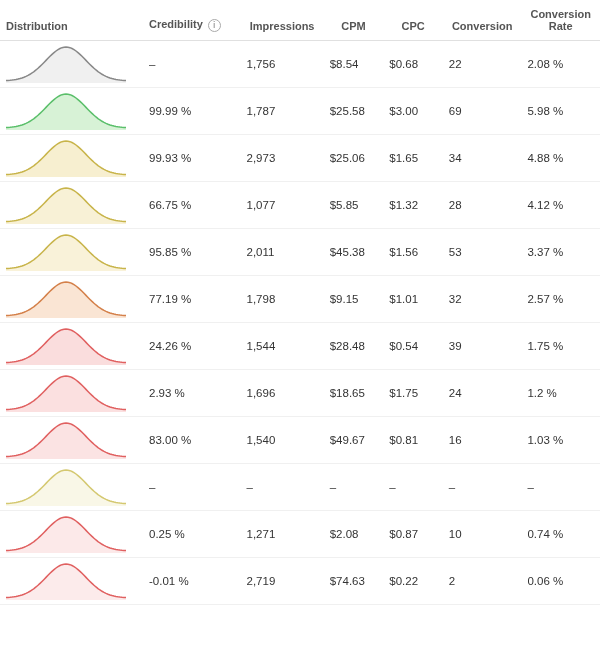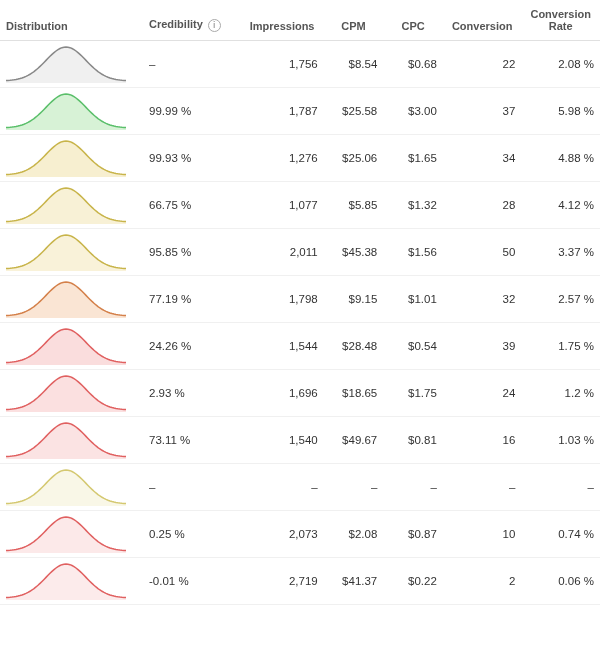--- a/index.html
+++ b/index.html
@@ -26,21 +26,21 @@
     thead th.right { text-align: center; }
     tbody tr {
       border-bottom: 1px solid #f0f0f0;
     }
     tbody td {
       padding: 6px 6px;
       font-size: 11.5px;
       color: #333;
       vertical-align: middle;
     }
-    tbody td.right { text-align: right; }
+    tbody td.right { }
     .dist-cell {
       width: 130px;
       padding: 4px 6px;
     }
     .dist-svg {
       display: block;
     }
     .info-icon {
       display: inline-block;
       width: 13px;
@@ -112,32 +112,32 @@
         <td class="dist-cell">
           <svg class="dist-svg" width="120" height="38" xmlns="http://www.w3.org/2000/svg">
     <path d="M 0,38 L 0,35.62229411769976 L 2,35.492693273651696 L 4,35.32540277869141 L 6,35.11187206496678 L 8,34.84238653902362 L 10,34.50614425680415 L 12,34.09141806363945 L 14,33.58581797285234 L 16,32.97666500638086 L 18,32.2514821396475 L 20,31.39860036995517 L 22,30.407868476376734 L 24,29.271444231157098 L 26,27.984633397100637 L 28,26.5467317845914 L 30,24.96181610981611 L 32,23.239422639052414 L 34,21.39504982083487 L 36,19.450423297360967 L 38,17.43346949424988 L 40,15.377957569770462 L 42,13.32278843081188 L 44,11.310932739494515 L 46,9.388045699776477 L 48,7.600812812016745 L 50,5.995105312123755 L 52,4.614044222854382 L 54,3.496085617674602 L 56,2.673245107570324 L 58,2.1695757074488 L 60,2 L 62.00000000000001,2.169575707448807 L 64,2.673245107570324 L 66,3.496085617674602 L 68,4.614044222854382 L 70,5.995105312123755 L 72,7.600812812016745 L 74,9.388045699776487 L 76,11.310932739494504 L 78,13.32278843081188 L 80,15.377957569770462 L 82,17.433469494249874 L 84,19.45042329736095 L 86,21.395049820834863 L 88,23.239422639052407 L 90,24.96181610981611 L 92,26.546731784591408 L 94,27.984633397100644 L 96,29.27144423115711 L 98,30.407868476376734 L 100,31.39860036995517 L 102,32.2514821396475 L 104,32.97666500638086 L 106,33.58581797285234 L 108,34.09141806363945 L 110,34.50614425680415 L 112,34.84238653902362 L 114,35.111872064966775 L 116,35.32540277869141 L 118,35.492693273651696 L 120,35.62229411769976 L 120,38 Z" fill="#8cd98a" fill-opacity="0.35" stroke="none"></path>
     <path d="M 0,35.62229411769976 L 2,35.492693273651696 L 4,35.32540277869141 L 6,35.11187206496678 L 8,34.84238653902362 L 10,34.50614425680415 L 12,34.09141806363945 L 14,33.58581797285234 L 16,32.97666500638086 L 18,32.2514821396475 L 20,31.39860036995517 L 22,30.407868476376734 L 24,29.271444231157098 L 26,27.984633397100637 L 28,26.5467317845914 L 30,24.96181610981611 L 32,23.239422639052414 L 34,21.39504982083487 L 36,19.450423297360967 L 38,17.43346949424988 L 40,15.377957569770462 L 42,13.32278843081188 L 44,11.310932739494515 L 46,9.388045699776477 L 48,7.600812812016745 L 50,5.995105312123755 L 52,4.614044222854382 L 54,3.496085617674602 L 56,2.673245107570324 L 58,2.1695757074488 L 60,2 L 62.00000000000001,2.169575707448807 L 64,2.673245107570324 L 66,3.496085617674602 L 68,4.614044222854382 L 70,5.995105312123755 L 72,7.600812812016745 L 74,9.388045699776487 L 76,11.310932739494504 L 78,13.32278843081188 L 80,15.377957569770462 L 82,17.433469494249874 L 84,19.45042329736095 L 86,21.395049820834863 L 88,23.239422639052407 L 90,24.96181610981611 L 92,26.546731784591408 L 94,27.984633397100644 L 96,29.27144423115711 L 98,30.407868476376734 L 100,31.39860036995517 L 102,32.2514821396475 L 104,32.97666500638086 L 106,33.58581797285234 L 108,34.09141806363945 L 110,34.50614425680415 L 112,34.84238653902362 L 114,35.111872064966775 L 116,35.32540277869141 L 118,35.492693273651696 L 120,35.62229411769976 " fill="none" stroke="#5abf6a" stroke-width="1.5"></path>
   </svg>
         </td>
         <td>99.99 %</td>
         <td class="right">1,787</td>
         <td class="right">$25.58</td>
         <td class="right">$3.00</td>
-        <td class="right">37</td>
+        <td class="right">69</td>
         <td class="right">5.98 %</td>
       </tr>
       <tr>
         <td class="dist-cell">
           <svg class="dist-svg" width="120" height="38" xmlns="http://www.w3.org/2000/svg">
     <path d="M 0,38 L 0,35.62229411769976 L 2,35.492693273651696 L 4,35.32540277869141 L 6,35.11187206496678 L 8,34.84238653902362 L 10,34.50614425680415 L 12,34.09141806363945 L 14,33.58581797285234 L 16,32.97666500638086 L 18,32.2514821396475 L 20,31.39860036995517 L 22,30.407868476376734 L 24,29.271444231157098 L 26,27.984633397100637 L 28,26.5467317845914 L 30,24.96181610981611 L 32,23.239422639052414 L 34,21.39504982083487 L 36,19.450423297360967 L 38,17.43346949424988 L 40,15.377957569770462 L 42,13.32278843081188 L 44,11.310932739494515 L 46,9.388045699776477 L 48,7.600812812016745 L 50,5.995105312123755 L 52,4.614044222854382 L 54,3.496085617674602 L 56,2.673245107570324 L 58,2.1695757074488 L 60,2 L 62.00000000000001,2.169575707448807 L 64,2.673245107570324 L 66,3.496085617674602 L 68,4.614044222854382 L 70,5.995105312123755 L 72,7.600812812016745 L 74,9.388045699776487 L 76,11.310932739494504 L 78,13.32278843081188 L 80,15.377957569770462 L 82,17.433469494249874 L 84,19.45042329736095 L 86,21.395049820834863 L 88,23.239422639052407 L 90,24.96181610981611 L 92,26.546731784591408 L 94,27.984633397100644 L 96,29.27144423115711 L 98,30.407868476376734 L 100,31.39860036995517 L 102,32.2514821396475 L 104,32.97666500638086 L 106,33.58581797285234 L 108,34.09141806363945 L 110,34.50614425680415 L 112,34.84238653902362 L 114,35.111872064966775 L 116,35.32540277869141 L 118,35.492693273651696 L 120,35.62229411769976 L 120,38 Z" fill="#e8d078" fill-opacity="0.35" stroke="none"></path>
     <path d="M 0,35.62229411769976 L 2,35.492693273651696 L 4,35.32540277869141 L 6,35.11187206496678 L 8,34.84238653902362 L 10,34.50614425680415 L 12,34.09141806363945 L 14,33.58581797285234 L 16,32.97666500638086 L 18,32.2514821396475 L 20,31.39860036995517 L 22,30.407868476376734 L 24,29.271444231157098 L 26,27.984633397100637 L 28,26.5467317845914 L 30,24.96181610981611 L 32,23.239422639052414 L 34,21.39504982083487 L 36,19.450423297360967 L 38,17.43346949424988 L 40,15.377957569770462 L 42,13.32278843081188 L 44,11.310932739494515 L 46,9.388045699776477 L 48,7.600812812016745 L 50,5.995105312123755 L 52,4.614044222854382 L 54,3.496085617674602 L 56,2.673245107570324 L 58,2.1695757074488 L 60,2 L 62.00000000000001,2.169575707448807 L 64,2.673245107570324 L 66,3.496085617674602 L 68,4.614044222854382 L 70,5.995105312123755 L 72,7.600812812016745 L 74,9.388045699776487 L 76,11.310932739494504 L 78,13.32278843081188 L 80,15.377957569770462 L 82,17.433469494249874 L 84,19.45042329736095 L 86,21.395049820834863 L 88,23.239422639052407 L 90,24.96181610981611 L 92,26.546731784591408 L 94,27.984633397100644 L 96,29.27144423115711 L 98,30.407868476376734 L 100,31.39860036995517 L 102,32.2514821396475 L 104,32.97666500638086 L 106,33.58581797285234 L 108,34.09141806363945 L 110,34.50614425680415 L 112,34.84238653902362 L 114,35.111872064966775 L 116,35.32540277869141 L 118,35.492693273651696 L 120,35.62229411769976 " fill="none" stroke="#c8b44a" stroke-width="1.5"></path>
   </svg>
         </td>
         <td>99.93 %</td>
-        <td class="right">1,276</td>
+        <td class="right">2,973</td>
         <td class="right">$25.06</td>
         <td class="right">$1.65</td>
         <td class="right">34</td>
         <td class="right">4.88 %</td>
       </tr>
       <tr>
         <td class="dist-cell">
           <svg class="dist-svg" width="120" height="38" xmlns="http://www.w3.org/2000/svg">
     <path d="M 0,38 L 0,35.62229411769976 L 2,35.492693273651696 L 4,35.32540277869141 L 6,35.11187206496678 L 8,34.84238653902362 L 10,34.50614425680415 L 12,34.09141806363945 L 14,33.58581797285234 L 16,32.97666500638086 L 18,32.2514821396475 L 20,31.39860036995517 L 22,30.407868476376734 L 24,29.271444231157098 L 26,27.984633397100637 L 28,26.5467317845914 L 30,24.96181610981611 L 32,23.239422639052414 L 34,21.39504982083487 L 36,19.450423297360967 L 38,17.43346949424988 L 40,15.377957569770462 L 42,13.32278843081188 L 44,11.310932739494515 L 46,9.388045699776477 L 48,7.600812812016745 L 50,5.995105312123755 L 52,4.614044222854382 L 54,3.496085617674602 L 56,2.673245107570324 L 58,2.1695757074488 L 60,2 L 62.00000000000001,2.169575707448807 L 64,2.673245107570324 L 66,3.496085617674602 L 68,4.614044222854382 L 70,5.995105312123755 L 72,7.600812812016745 L 74,9.388045699776487 L 76,11.310932739494504 L 78,13.32278843081188 L 80,15.377957569770462 L 82,17.433469494249874 L 84,19.45042329736095 L 86,21.395049820834863 L 88,23.239422639052407 L 90,24.96181610981611 L 92,26.546731784591408 L 94,27.984633397100644 L 96,29.27144423115711 L 98,30.407868476376734 L 100,31.39860036995517 L 102,32.2514821396475 L 104,32.97666500638086 L 106,33.58581797285234 L 108,34.09141806363945 L 110,34.50614425680415 L 112,34.84238653902362 L 114,35.111872064966775 L 116,35.32540277869141 L 118,35.492693273651696 L 120,35.62229411769976 L 120,38 Z" fill="#e8d078" fill-opacity="0.3" stroke="none"></path>
     <path d="M 0,35.62229411769976 L 2,35.492693273651696 L 4,35.32540277869141 L 6,35.11187206496678 L 8,34.84238653902362 L 10,34.50614425680415 L 12,34.09141806363945 L 14,33.58581797285234 L 16,32.97666500638086 L 18,32.2514821396475 L 20,31.39860036995517 L 22,30.407868476376734 L 24,29.271444231157098 L 26,27.984633397100637 L 28,26.5467317845914 L 30,24.96181610981611 L 32,23.239422639052414 L 34,21.39504982083487 L 36,19.450423297360967 L 38,17.43346949424988 L 40,15.377957569770462 L 42,13.32278843081188 L 44,11.310932739494515 L 46,9.388045699776477 L 48,7.600812812016745 L 50,5.995105312123755 L 52,4.614044222854382 L 54,3.496085617674602 L 56,2.673245107570324 L 58,2.1695757074488 L 60,2 L 62.00000000000001,2.169575707448807 L 64,2.673245107570324 L 66,3.496085617674602 L 68,4.614044222854382 L 70,5.995105312123755 L 72,7.600812812016745 L 74,9.388045699776487 L 76,11.310932739494504 L 78,13.32278843081188 L 80,15.377957569770462 L 82,17.433469494249874 L 84,19.45042329736095 L 86,21.395049820834863 L 88,23.239422639052407 L 90,24.96181610981611 L 92,26.546731784591408 L 94,27.984633397100644 L 96,29.27144423115711 L 98,30.407868476376734 L 100,31.39860036995517 L 102,32.2514821396475 L 104,32.97666500638086 L 106,33.58581797285234 L 108,34.09141806363945 L 110,34.50614425680415 L 112,34.84238653902362 L 114,35.111872064966775 L 116,35.32540277869141 L 118,35.492693273651696 L 120,35.62229411769976 " fill="none" stroke="#c8b44a" stroke-width="1.5"></path>
@@ -154,21 +154,21 @@
         <td class="dist-cell">
           <svg class="dist-svg" width="120" height="38" xmlns="http://www.w3.org/2000/svg">
     <path d="M 0,38 L 0,35.62229411769976 L 2,35.492693273651696 L 4,35.32540277869141 L 6,35.11187206496678 L 8,34.84238653902362 L 10,34.50614425680415 L 12,34.09141806363945 L 14,33.58581797285234 L 16,32.97666500638086 L 18,32.2514821396475 L 20,31.39860036995517 L 22,30.407868476376734 L 24,29.271444231157098 L 26,27.984633397100637 L 28,26.5467317845914 L 30,24.96181610981611 L 32,23.239422639052414 L 34,21.39504982083487 L 36,19.450423297360967 L 38,17.43346949424988 L 40,15.377957569770462 L 42,13.32278843081188 L 44,11.310932739494515 L 46,9.388045699776477 L 48,7.600812812016745 L 50,5.995105312123755 L 52,4.614044222854382 L 54,3.496085617674602 L 56,2.673245107570324 L 58,2.1695757074488 L 60,2 L 62.00000000000001,2.169575707448807 L 64,2.673245107570324 L 66,3.496085617674602 L 68,4.614044222854382 L 70,5.995105312123755 L 72,7.600812812016745 L 74,9.388045699776487 L 76,11.310932739494504 L 78,13.32278843081188 L 80,15.377957569770462 L 82,17.433469494249874 L 84,19.45042329736095 L 86,21.395049820834863 L 88,23.239422639052407 L 90,24.96181610981611 L 92,26.546731784591408 L 94,27.984633397100644 L 96,29.27144423115711 L 98,30.407868476376734 L 100,31.39860036995517 L 102,32.2514821396475 L 104,32.97666500638086 L 106,33.58581797285234 L 108,34.09141806363945 L 110,34.50614425680415 L 112,34.84238653902362 L 114,35.111872064966775 L 116,35.32540277869141 L 118,35.492693273651696 L 120,35.62229411769976 L 120,38 Z" fill="#e8d078" fill-opacity="0.28" stroke="none"></path>
     <path d="M 0,35.62229411769976 L 2,35.492693273651696 L 4,35.32540277869141 L 6,35.11187206496678 L 8,34.84238653902362 L 10,34.50614425680415 L 12,34.09141806363945 L 14,33.58581797285234 L 16,32.97666500638086 L 18,32.2514821396475 L 20,31.39860036995517 L 22,30.407868476376734 L 24,29.271444231157098 L 26,27.984633397100637 L 28,26.5467317845914 L 30,24.96181610981611 L 32,23.239422639052414 L 34,21.39504982083487 L 36,19.450423297360967 L 38,17.43346949424988 L 40,15.377957569770462 L 42,13.32278843081188 L 44,11.310932739494515 L 46,9.388045699776477 L 48,7.600812812016745 L 50,5.995105312123755 L 52,4.614044222854382 L 54,3.496085617674602 L 56,2.673245107570324 L 58,2.1695757074488 L 60,2 L 62.00000000000001,2.169575707448807 L 64,2.673245107570324 L 66,3.496085617674602 L 68,4.614044222854382 L 70,5.995105312123755 L 72,7.600812812016745 L 74,9.388045699776487 L 76,11.310932739494504 L 78,13.32278843081188 L 80,15.377957569770462 L 82,17.433469494249874 L 84,19.45042329736095 L 86,21.395049820834863 L 88,23.239422639052407 L 90,24.96181610981611 L 92,26.546731784591408 L 94,27.984633397100644 L 96,29.27144423115711 L 98,30.407868476376734 L 100,31.39860036995517 L 102,32.2514821396475 L 104,32.97666500638086 L 106,33.58581797285234 L 108,34.09141806363945 L 110,34.50614425680415 L 112,34.84238653902362 L 114,35.111872064966775 L 116,35.32540277869141 L 118,35.492693273651696 L 120,35.62229411769976 " fill="none" stroke="#c8b44a" stroke-width="1.5"></path>
   </svg>
         </td>
         <td>95.85 %</td>
         <td class="right">2,011</td>
         <td class="right">$45.38</td>
         <td class="right">$1.56</td>
-        <td class="right">50</td>
+        <td class="right">53</td>
         <td class="right">3.37 %</td>
       </tr>
       <tr>
         <td class="dist-cell">
           <svg class="dist-svg" width="120" height="38" xmlns="http://www.w3.org/2000/svg">
     <path d="M 0,38 L 0,35.62229411769976 L 2,35.492693273651696 L 4,35.32540277869141 L 6,35.11187206496678 L 8,34.84238653902362 L 10,34.50614425680415 L 12,34.09141806363945 L 14,33.58581797285234 L 16,32.97666500638086 L 18,32.2514821396475 L 20,31.39860036995517 L 22,30.407868476376734 L 24,29.271444231157098 L 26,27.984633397100637 L 28,26.5467317845914 L 30,24.96181610981611 L 32,23.239422639052414 L 34,21.39504982083487 L 36,19.450423297360967 L 38,17.43346949424988 L 40,15.377957569770462 L 42,13.32278843081188 L 44,11.310932739494515 L 46,9.388045699776477 L 48,7.600812812016745 L 50,5.995105312123755 L 52,4.614044222854382 L 54,3.496085617674602 L 56,2.673245107570324 L 58,2.1695757074488 L 60,2 L 62.00000000000001,2.169575707448807 L 64,2.673245107570324 L 66,3.496085617674602 L 68,4.614044222854382 L 70,5.995105312123755 L 72,7.600812812016745 L 74,9.388045699776487 L 76,11.310932739494504 L 78,13.32278843081188 L 80,15.377957569770462 L 82,17.433469494249874 L 84,19.45042329736095 L 86,21.395049820834863 L 88,23.239422639052407 L 90,24.96181610981611 L 92,26.546731784591408 L 94,27.984633397100644 L 96,29.27144423115711 L 98,30.407868476376734 L 100,31.39860036995517 L 102,32.2514821396475 L 104,32.97666500638086 L 106,33.58581797285234 L 108,34.09141806363945 L 110,34.50614425680415 L 112,34.84238653902362 L 114,35.111872064966775 L 116,35.32540277869141 L 118,35.492693273651696 L 120,35.62229411769976 L 120,38 Z" fill="#f0a870" fill-opacity="0.3" stroke="none"></path>
     <path d="M 0,35.62229411769976 L 2,35.492693273651696 L 4,35.32540277869141 L 6,35.11187206496678 L 8,34.84238653902362 L 10,34.50614425680415 L 12,34.09141806363945 L 14,33.58581797285234 L 16,32.97666500638086 L 18,32.2514821396475 L 20,31.39860036995517 L 22,30.407868476376734 L 24,29.271444231157098 L 26,27.984633397100637 L 28,26.5467317845914 L 30,24.96181610981611 L 32,23.239422639052414 L 34,21.39504982083487 L 36,19.450423297360967 L 38,17.43346949424988 L 40,15.377957569770462 L 42,13.32278843081188 L 44,11.310932739494515 L 46,9.388045699776477 L 48,7.600812812016745 L 50,5.995105312123755 L 52,4.614044222854382 L 54,3.496085617674602 L 56,2.673245107570324 L 58,2.1695757074488 L 60,2 L 62.00000000000001,2.169575707448807 L 64,2.673245107570324 L 66,3.496085617674602 L 68,4.614044222854382 L 70,5.995105312123755 L 72,7.600812812016745 L 74,9.388045699776487 L 76,11.310932739494504 L 78,13.32278843081188 L 80,15.377957569770462 L 82,17.433469494249874 L 84,19.45042329736095 L 86,21.395049820834863 L 88,23.239422639052407 L 90,24.96181610981611 L 92,26.546731784591408 L 94,27.984633397100644 L 96,29.27144423115711 L 98,30.407868476376734 L 100,31.39860036995517 L 102,32.2514821396475 L 104,32.97666500638086 L 106,33.58581797285234 L 108,34.09141806363945 L 110,34.50614425680415 L 112,34.84238653902362 L 114,35.111872064966775 L 116,35.32540277869141 L 118,35.492693273651696 L 120,35.62229411769976 " fill="none" stroke="#d4804a" stroke-width="1.5"></path>
   </svg>
         </td>
         <td>77.19 %</td>
@@ -206,21 +206,21 @@
         <td class="right">24</td>
         <td class="right">1.2 %</td>
       </tr>
       <tr>
         <td class="dist-cell">
           <svg class="dist-svg" width="120" height="38" xmlns="http://www.w3.org/2000/svg">
     <path d="M 0,38 L 0,35.62229411769976 L 2,35.492693273651696 L 4,35.32540277869141 L 6,35.11187206496678 L 8,34.84238653902362 L 10,34.50614425680415 L 12,34.09141806363945 L 14,33.58581797285234 L 16,32.97666500638086 L 18,32.2514821396475 L 20,31.39860036995517 L 22,30.407868476376734 L 24,29.271444231157098 L 26,27.984633397100637 L 28,26.5467317845914 L 30,24.96181610981611 L 32,23.239422639052414 L 34,21.39504982083487 L 36,19.450423297360967 L 38,17.43346949424988 L 40,15.377957569770462 L 42,13.32278843081188 L 44,11.310932739494515 L 46,9.388045699776477 L 48,7.600812812016745 L 50,5.995105312123755 L 52,4.614044222854382 L 54,3.496085617674602 L 56,2.673245107570324 L 58,2.1695757074488 L 60,2 L 62.00000000000001,2.169575707448807 L 64,2.673245107570324 L 66,3.496085617674602 L 68,4.614044222854382 L 70,5.995105312123755 L 72,7.600812812016745 L 74,9.388045699776487 L 76,11.310932739494504 L 78,13.32278843081188 L 80,15.377957569770462 L 82,17.433469494249874 L 84,19.45042329736095 L 86,21.395049820834863 L 88,23.239422639052407 L 90,24.96181610981611 L 92,26.546731784591408 L 94,27.984633397100644 L 96,29.27144423115711 L 98,30.407868476376734 L 100,31.39860036995517 L 102,32.2514821396475 L 104,32.97666500638086 L 106,33.58581797285234 L 108,34.09141806363945 L 110,34.50614425680415 L 112,34.84238653902362 L 114,35.111872064966775 L 116,35.32540277869141 L 118,35.492693273651696 L 120,35.62229411769976 L 120,38 Z" fill="#f09090" fill-opacity="0.25" stroke="none"></path>
     <path d="M 0,35.62229411769976 L 2,35.492693273651696 L 4,35.32540277869141 L 6,35.11187206496678 L 8,34.84238653902362 L 10,34.50614425680415 L 12,34.09141806363945 L 14,33.58581797285234 L 16,32.97666500638086 L 18,32.2514821396475 L 20,31.39860036995517 L 22,30.407868476376734 L 24,29.271444231157098 L 26,27.984633397100637 L 28,26.5467317845914 L 30,24.96181610981611 L 32,23.239422639052414 L 34,21.39504982083487 L 36,19.450423297360967 L 38,17.43346949424988 L 40,15.377957569770462 L 42,13.32278843081188 L 44,11.310932739494515 L 46,9.388045699776477 L 48,7.600812812016745 L 50,5.995105312123755 L 52,4.614044222854382 L 54,3.496085617674602 L 56,2.673245107570324 L 58,2.1695757074488 L 60,2 L 62.00000000000001,2.169575707448807 L 64,2.673245107570324 L 66,3.496085617674602 L 68,4.614044222854382 L 70,5.995105312123755 L 72,7.600812812016745 L 74,9.388045699776487 L 76,11.310932739494504 L 78,13.32278843081188 L 80,15.377957569770462 L 82,17.433469494249874 L 84,19.45042329736095 L 86,21.395049820834863 L 88,23.239422639052407 L 90,24.96181610981611 L 92,26.546731784591408 L 94,27.984633397100644 L 96,29.27144423115711 L 98,30.407868476376734 L 100,31.39860036995517 L 102,32.2514821396475 L 104,32.97666500638086 L 106,33.58581797285234 L 108,34.09141806363945 L 110,34.50614425680415 L 112,34.84238653902362 L 114,35.111872064966775 L 116,35.32540277869141 L 118,35.492693273651696 L 120,35.62229411769976 " fill="none" stroke="#e06060" stroke-width="1.5"></path>
   </svg>
         </td>
-        <td>73.11 %</td>
+        <td>83.00 %</td>
         <td class="right">1,540</td>
         <td class="right">$49.67</td>
         <td class="right">$0.81</td>
         <td class="right">16</td>
         <td class="right">1.03 %</td>
       </tr>
       <tr>
         <td class="dist-cell">
           <svg class="dist-svg" width="120" height="38" xmlns="http://www.w3.org/2000/svg">
     <path d="M 0,38 L 0,35.62229411769976 L 2,35.492693273651696 L 4,35.32540277869141 L 6,35.11187206496678 L 8,34.84238653902362 L 10,34.50614425680415 L 12,34.09141806363945 L 14,33.58581797285234 L 16,32.97666500638086 L 18,32.2514821396475 L 20,31.39860036995517 L 22,30.407868476376734 L 24,29.271444231157098 L 26,27.984633397100637 L 28,26.5467317845914 L 30,24.96181610981611 L 32,23.239422639052414 L 34,21.39504982083487 L 36,19.450423297360967 L 38,17.43346949424988 L 40,15.377957569770462 L 42,13.32278843081188 L 44,11.310932739494515 L 46,9.388045699776477 L 48,7.600812812016745 L 50,5.995105312123755 L 52,4.614044222854382 L 54,3.496085617674602 L 56,2.673245107570324 L 58,2.1695757074488 L 60,2 L 62.00000000000001,2.169575707448807 L 64,2.673245107570324 L 66,3.496085617674602 L 68,4.614044222854382 L 70,5.995105312123755 L 72,7.600812812016745 L 74,9.388045699776487 L 76,11.310932739494504 L 78,13.32278843081188 L 80,15.377957569770462 L 82,17.433469494249874 L 84,19.45042329736095 L 86,21.395049820834863 L 88,23.239422639052407 L 90,24.96181610981611 L 92,26.546731784591408 L 94,27.984633397100644 L 96,29.27144423115711 L 98,30.407868476376734 L 100,31.39860036995517 L 102,32.2514821396475 L 104,32.97666500638086 L 106,33.58581797285234 L 108,34.09141806363945 L 110,34.50614425680415 L 112,34.84238653902362 L 114,35.111872064966775 L 116,35.32540277869141 L 118,35.492693273651696 L 120,35.62229411769976 L 120,38 Z" fill="#e8e0a0" fill-opacity="0.25" stroke="none"></path>
@@ -235,34 +235,34 @@
         <td class="right">–</td>
       </tr>
       <tr>
         <td class="dist-cell">
           <svg class="dist-svg" width="120" height="38" xmlns="http://www.w3.org/2000/svg">
     <path d="M 0,38 L 0,35.62229411769976 L 2,35.492693273651696 L 4,35.32540277869141 L 6,35.11187206496678 L 8,34.84238653902362 L 10,34.50614425680415 L 12,34.09141806363945 L 14,33.58581797285234 L 16,32.97666500638086 L 18,32.2514821396475 L 20,31.39860036995517 L 22,30.407868476376734 L 24,29.271444231157098 L 26,27.984633397100637 L 28,26.5467317845914 L 30,24.96181610981611 L 32,23.239422639052414 L 34,21.39504982083487 L 36,19.450423297360967 L 38,17.43346949424988 L 40,15.377957569770462 L 42,13.32278843081188 L 44,11.310932739494515 L 46,9.388045699776477 L 48,7.600812812016745 L 50,5.995105312123755 L 52,4.614044222854382 L 54,3.496085617674602 L 56,2.673245107570324 L 58,2.1695757074488 L 60,2 L 62.00000000000001,2.169575707448807 L 64,2.673245107570324 L 66,3.496085617674602 L 68,4.614044222854382 L 70,5.995105312123755 L 72,7.600812812016745 L 74,9.388045699776487 L 76,11.310932739494504 L 78,13.32278843081188 L 80,15.377957569770462 L 82,17.433469494249874 L 84,19.45042329736095 L 86,21.395049820834863 L 88,23.239422639052407 L 90,24.96181610981611 L 92,26.546731784591408 L 94,27.984633397100644 L 96,29.27144423115711 L 98,30.407868476376734 L 100,31.39860036995517 L 102,32.2514821396475 L 104,32.97666500638086 L 106,33.58581797285234 L 108,34.09141806363945 L 110,34.50614425680415 L 112,34.84238653902362 L 114,35.111872064966775 L 116,35.32540277869141 L 118,35.492693273651696 L 120,35.62229411769976 L 120,38 Z" fill="#f09090" fill-opacity="0.2" stroke="none"></path>
     <path d="M 0,35.62229411769976 L 2,35.492693273651696 L 4,35.32540277869141 L 6,35.11187206496678 L 8,34.84238653902362 L 10,34.50614425680415 L 12,34.09141806363945 L 14,33.58581797285234 L 16,32.97666500638086 L 18,32.2514821396475 L 20,31.39860036995517 L 22,30.407868476376734 L 24,29.271444231157098 L 26,27.984633397100637 L 28,26.5467317845914 L 30,24.96181610981611 L 32,23.239422639052414 L 34,21.39504982083487 L 36,19.450423297360967 L 38,17.43346949424988 L 40,15.377957569770462 L 42,13.32278843081188 L 44,11.310932739494515 L 46,9.388045699776477 L 48,7.600812812016745 L 50,5.995105312123755 L 52,4.614044222854382 L 54,3.496085617674602 L 56,2.673245107570324 L 58,2.1695757074488 L 60,2 L 62.00000000000001,2.169575707448807 L 64,2.673245107570324 L 66,3.496085617674602 L 68,4.614044222854382 L 70,5.995105312123755 L 72,7.600812812016745 L 74,9.388045699776487 L 76,11.310932739494504 L 78,13.32278843081188 L 80,15.377957569770462 L 82,17.433469494249874 L 84,19.45042329736095 L 86,21.395049820834863 L 88,23.239422639052407 L 90,24.96181610981611 L 92,26.546731784591408 L 94,27.984633397100644 L 96,29.27144423115711 L 98,30.407868476376734 L 100,31.39860036995517 L 102,32.2514821396475 L 104,32.97666500638086 L 106,33.58581797285234 L 108,34.09141806363945 L 110,34.50614425680415 L 112,34.84238653902362 L 114,35.111872064966775 L 116,35.32540277869141 L 118,35.492693273651696 L 120,35.62229411769976 " fill="none" stroke="#e06060" stroke-width="1.5"></path>
   </svg>
         </td>
         <td>0.25 %</td>
-        <td class="right">2,073</td>
+        <td class="right">1,271</td>
         <td class="right">$2.08</td>
         <td class="right">$0.87</td>
         <td class="right">10</td>
         <td class="right">0.74 %</td>
       </tr>
       <tr>
         <td class="dist-cell">
           <svg class="dist-svg" width="120" height="38" xmlns="http://www.w3.org/2000/svg">
     <path d="M 0,38 L 0,35.62229411769976 L 2,35.492693273651696 L 4,35.32540277869141 L 6,35.11187206496678 L 8,34.84238653902362 L 10,34.50614425680415 L 12,34.09141806363945 L 14,33.58581797285234 L 16,32.97666500638086 L 18,32.2514821396475 L 20,31.39860036995517 L 22,30.407868476376734 L 24,29.271444231157098 L 26,27.984633397100637 L 28,26.5467317845914 L 30,24.96181610981611 L 32,23.239422639052414 L 34,21.39504982083487 L 36,19.450423297360967 L 38,17.43346949424988 L 40,15.377957569770462 L 42,13.32278843081188 L 44,11.310932739494515 L 46,9.388045699776477 L 48,7.600812812016745 L 50,5.995105312123755 L 52,4.614044222854382 L 54,3.496085617674602 L 56,2.673245107570324 L 58,2.1695757074488 L 60,2 L 62.00000000000001,2.169575707448807 L 64,2.673245107570324 L 66,3.496085617674602 L 68,4.614044222854382 L 70,5.995105312123755 L 72,7.600812812016745 L 74,9.388045699776487 L 76,11.310932739494504 L 78,13.32278843081188 L 80,15.377957569770462 L 82,17.433469494249874 L 84,19.45042329736095 L 86,21.395049820834863 L 88,23.239422639052407 L 90,24.96181610981611 L 92,26.546731784591408 L 94,27.984633397100644 L 96,29.27144423115711 L 98,30.407868476376734 L 100,31.39860036995517 L 102,32.2514821396475 L 104,32.97666500638086 L 106,33.58581797285234 L 108,34.09141806363945 L 110,34.50614425680415 L 112,34.84238653902362 L 114,35.111872064966775 L 116,35.32540277869141 L 118,35.492693273651696 L 120,35.62229411769976 L 120,38 Z" fill="#f09090" fill-opacity="0.18" stroke="none"></path>
     <path d="M 0,35.62229411769976 L 2,35.492693273651696 L 4,35.32540277869141 L 6,35.11187206496678 L 8,34.84238653902362 L 10,34.50614425680415 L 12,34.09141806363945 L 14,33.58581797285234 L 16,32.97666500638086 L 18,32.2514821396475 L 20,31.39860036995517 L 22,30.407868476376734 L 24,29.271444231157098 L 26,27.984633397100637 L 28,26.5467317845914 L 30,24.96181610981611 L 32,23.239422639052414 L 34,21.39504982083487 L 36,19.450423297360967 L 38,17.43346949424988 L 40,15.377957569770462 L 42,13.32278843081188 L 44,11.310932739494515 L 46,9.388045699776477 L 48,7.600812812016745 L 50,5.995105312123755 L 52,4.614044222854382 L 54,3.496085617674602 L 56,2.673245107570324 L 58,2.1695757074488 L 60,2 L 62.00000000000001,2.169575707448807 L 64,2.673245107570324 L 66,3.496085617674602 L 68,4.614044222854382 L 70,5.995105312123755 L 72,7.600812812016745 L 74,9.388045699776487 L 76,11.310932739494504 L 78,13.32278843081188 L 80,15.377957569770462 L 82,17.433469494249874 L 84,19.45042329736095 L 86,21.395049820834863 L 88,23.239422639052407 L 90,24.96181610981611 L 92,26.546731784591408 L 94,27.984633397100644 L 96,29.27144423115711 L 98,30.407868476376734 L 100,31.39860036995517 L 102,32.2514821396475 L 104,32.97666500638086 L 106,33.58581797285234 L 108,34.09141806363945 L 110,34.50614425680415 L 112,34.84238653902362 L 114,35.111872064966775 L 116,35.32540277869141 L 118,35.492693273651696 L 120,35.62229411769976 " fill="none" stroke="#e06060" stroke-width="1.5"></path>
   </svg>
         </td>
         <td>-0.01 %</td>
         <td class="right">2,719</td>
-        <td class="right">$41.37</td>
+        <td class="right">$74.63</td>
         <td class="right">$0.22</td>
         <td class="right">2</td>
         <td class="right">0.06 %</td>
       </tr>
     </tbody>
 </table>
 
 </body></html>

